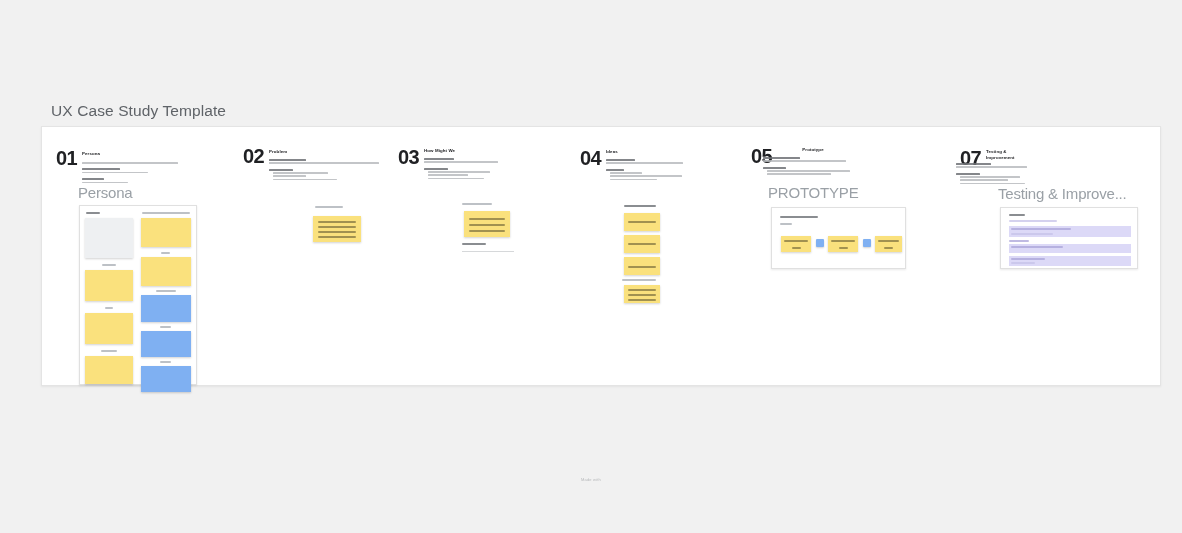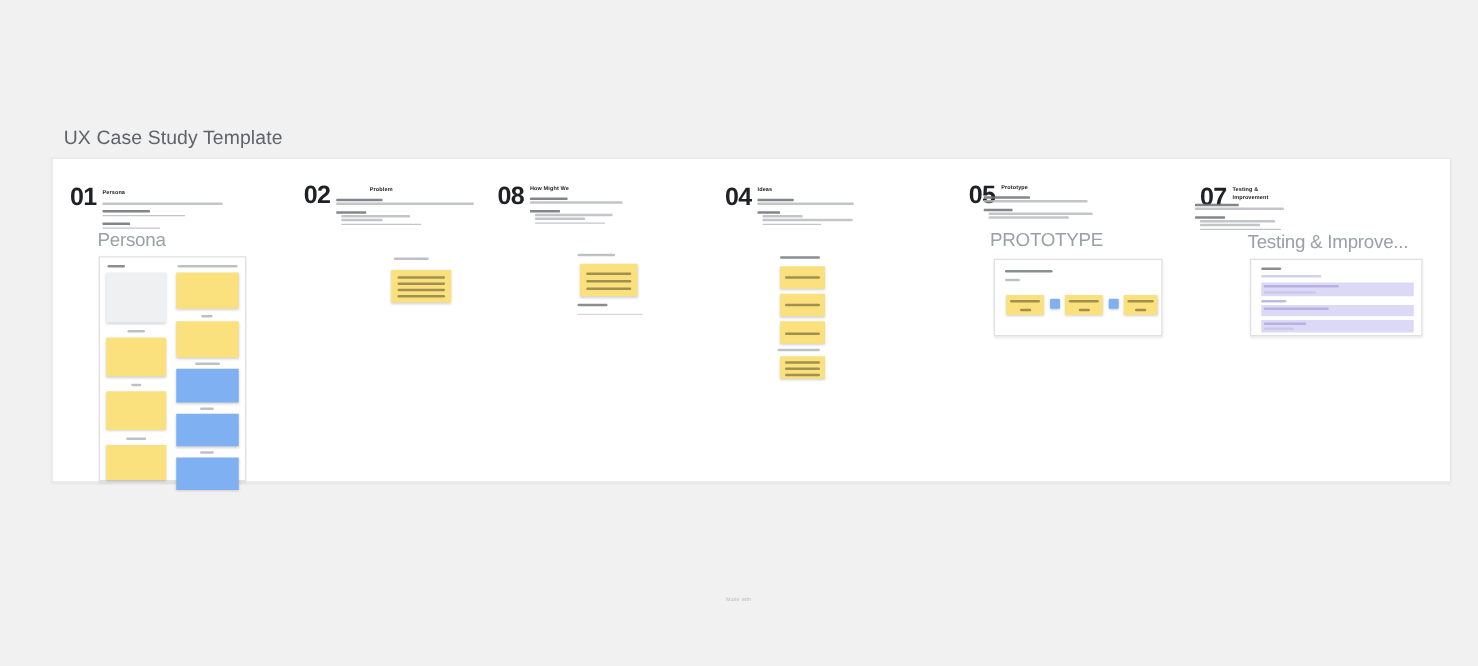--- a/index.html
+++ b/index.html
@@ -150,21 +150,21 @@
       <div class="note" style="left:61px;top:51px;width:50px;height:29px;"></div>
       <div class="cap-rule" style="left:76px;top:84px;width:20px;"></div>
       <div class="note blue" style="left:61px;top:89px;width:50px;height:27px;"></div>
       <div class="cap-rule" style="left:80px;top:120px;width:11px;"></div>
       <div class="note blue" style="left:61px;top:125px;width:50px;height:26px;"></div>
       <div class="cap-rule" style="left:80px;top:155px;width:11px;"></div>
       <div class="note blue" style="left:61px;top:160px;width:50px;height:26px;"></div>
     </div>
   </div>
 
-  <div class="section" style="left:195px;width:175px;text-align:center;">
+  <div class="section" style="left:195px;width:175px;">
     <div class="sec-num" style="left:6px;top:18px;">02</div>
     <div class="sec-cap" style="left:32px;top:22px;">Problem</div>
     <div class="blurb" style="left:32px;top:32px;width:110px;">
       <div class="bl dk" style="width:34%"></div>
       <div class="bl" style="width:100%"></div>
       <div class="bl" style="width:0%"></div>
       <div class="bl dk" style="width:22%"></div>
       <div class="bl bul" style="width:50%"></div>
       <div class="bl bul" style="width:30%"></div>
       <div class="bl bul" style="width:58%"></div>
@@ -176,21 +176,21 @@
       <div class="note" style="left:0;top:13px;width:48px;height:26px;">
         <div class="nline" style="top:5px;"></div>
         <div class="nline" style="top:10px;"></div>
         <div class="nline" style="top:15px;"></div>
         <div class="nline" style="top:20px;"></div>
       </div>
     </div>
   </div>
 
   <div class="section" style="left:350px;width:175px;">
-    <div class="sec-num" style="left:6px;top:19px;">08</div>
+    <div class="sec-num" style="left:6px;top:19px;">03</div>
     <div class="sec-cap" style="left:32px;top:21px;">How Might We</div>
     <div class="blurb" style="left:32px;top:31px;width:100px;">
       <div class="bl dk" style="width:30%"></div>
       <div class="bl" style="width:74%"></div>
       <div class="bl" style="width:0%"></div>
       <div class="bl dk" style="width:24%"></div>
       <div class="bl bul" style="width:62%"></div>
       <div class="bl bul" style="width:40%"></div>
       <div class="bl bul" style="width:56%"></div>
     </div>
@@ -234,21 +234,21 @@
       </div>
       <div class="cap-rule" style="left:0;top:74px;width:34px;"></div>
       <div class="note" style="left:2px;top:80px;width:36px;height:18px;">
         <div class="nline" style="top:4px;"></div>
         <div class="nline" style="top:9px;"></div>
         <div class="nline" style="top:14px;"></div>
       </div>
     </div>
   </div>
 
-  <div class="section" style="left:719px;width:240px;">
+  <div class="section" style="left:695px;width:240px;text-align:center;">
     <div class="sec-num" style="left:14px;top:18px;">05</div>
     <div class="sec-cap" style="left:40px;top:20px;">Prototype</div>
     <div class="blurb" style="left:26px;top:30px;width:115px;">
       <div class="bl dk" style="width:32%"></div>
       <div class="bl" style="width:72%"></div>
       <div class="bl" style="width:0%"></div>
       <div class="bl dk" style="width:20%"></div>
       <div class="bl bul" style="width:72%"></div>
       <div class="bl bul" style="width:56%"></div>
     </div>

